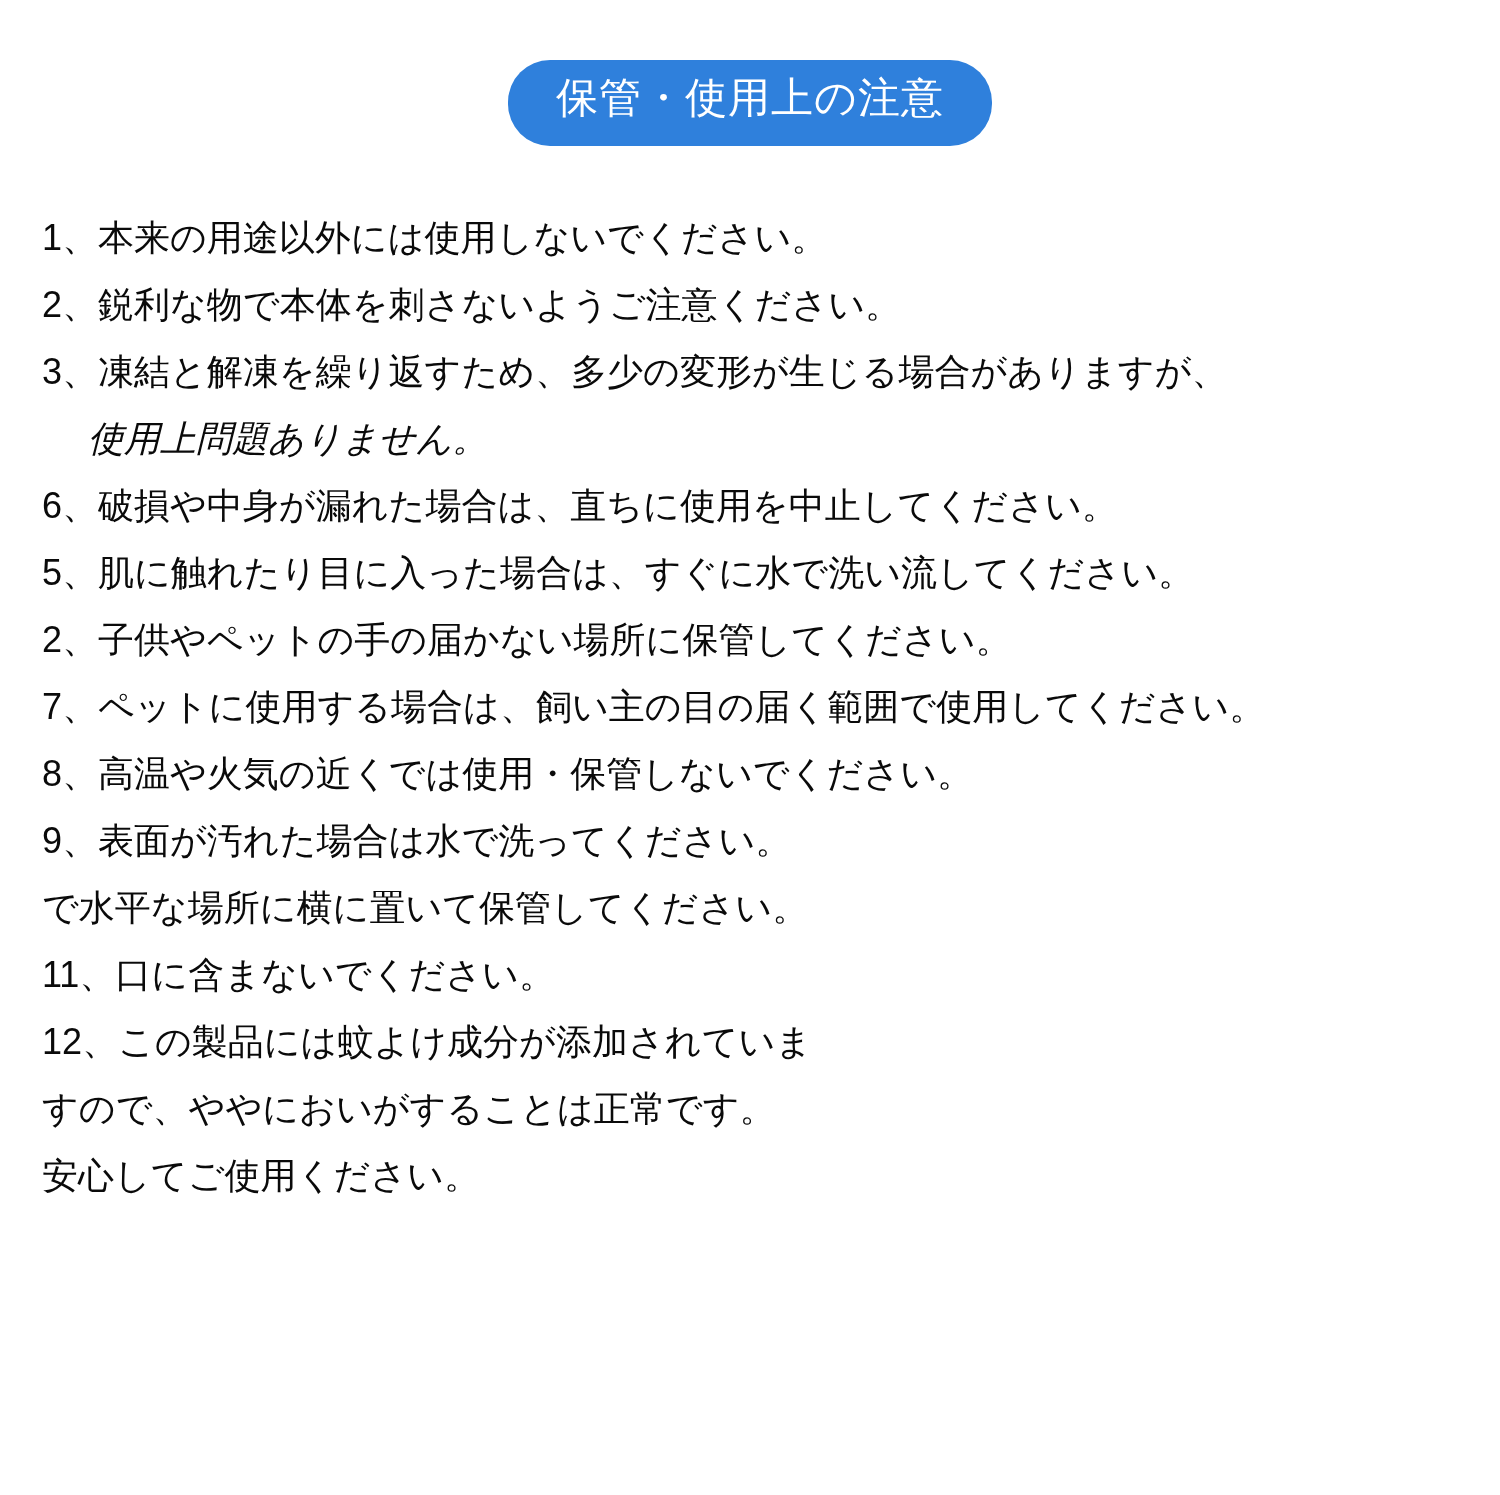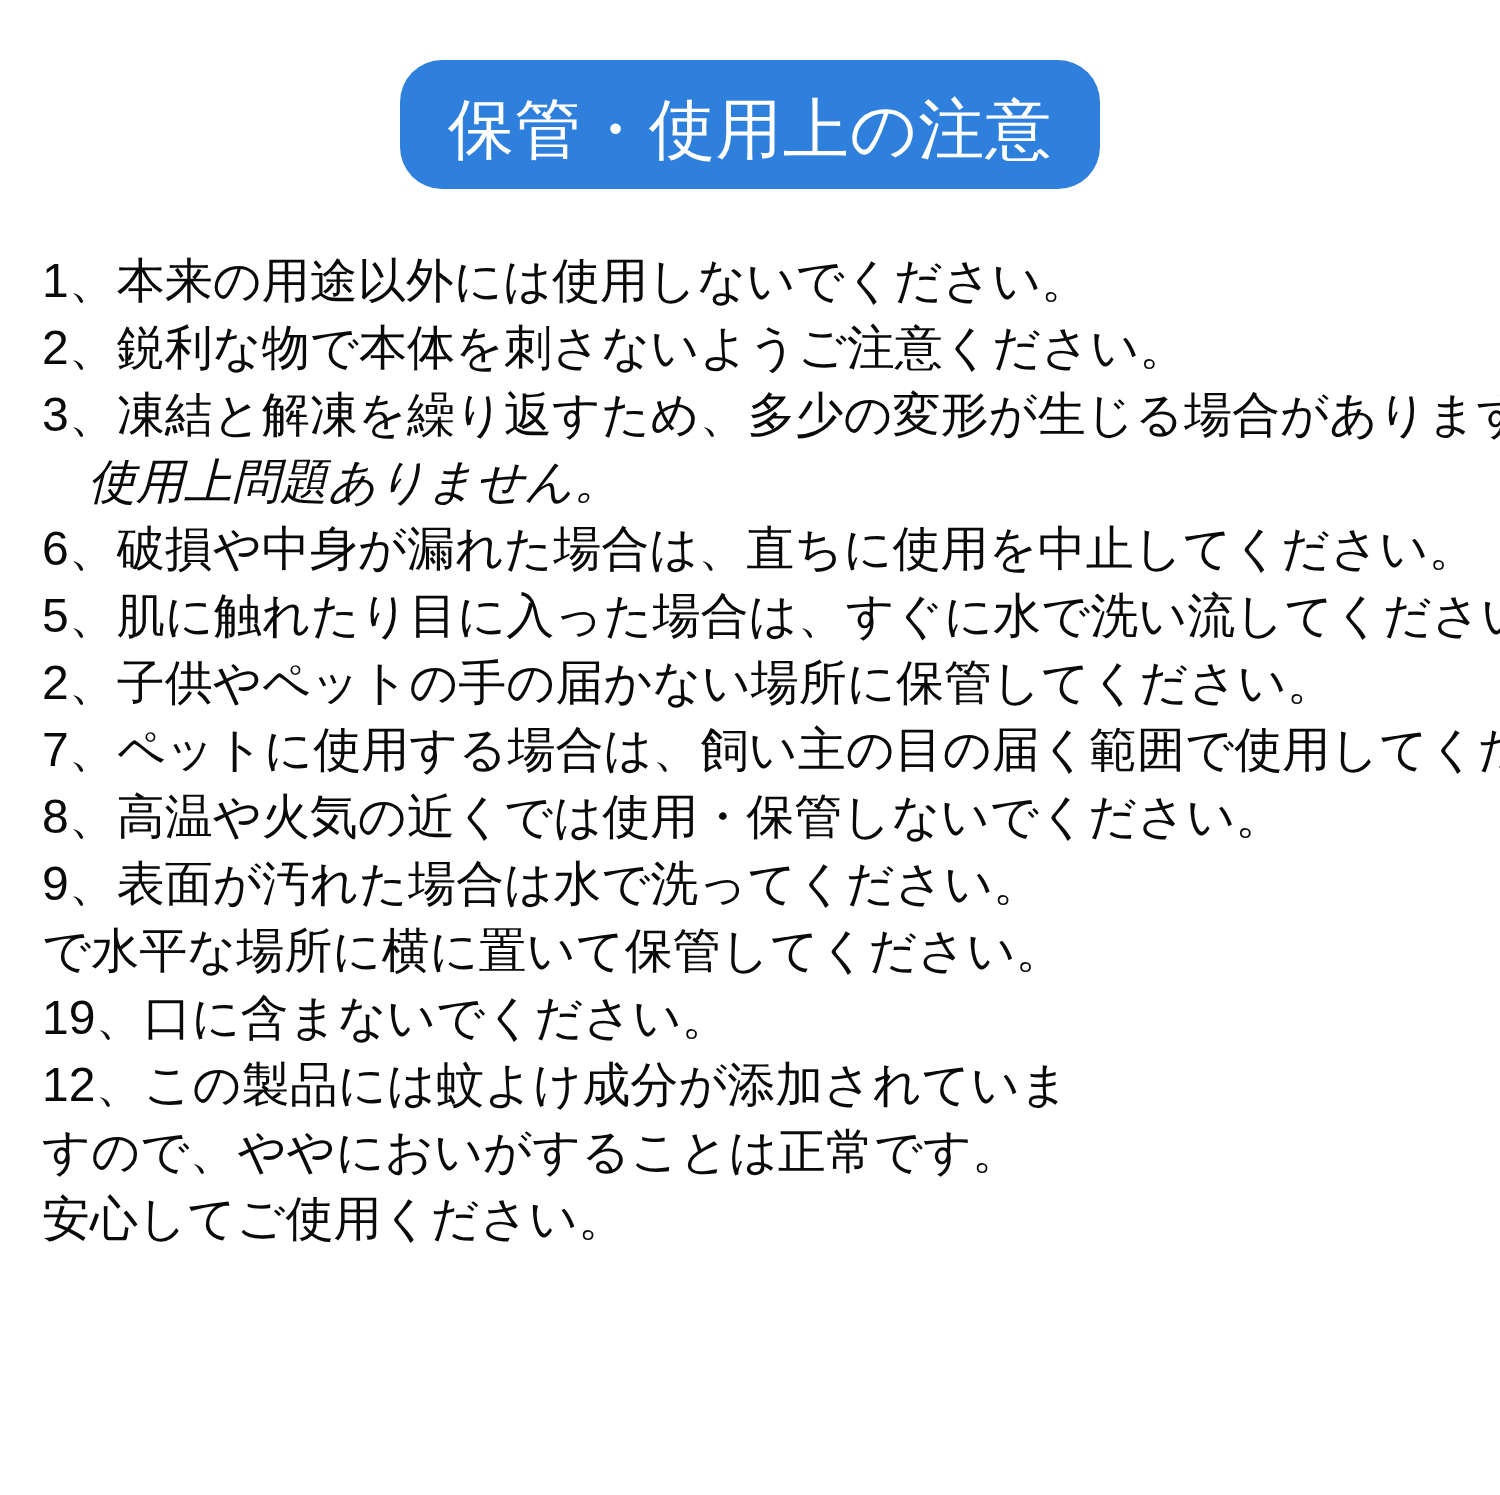--- a/index.html
+++ b/index.html
@@ -17,35 +17,35 @@
   .header-wrap {
     width: 100%;
     display: flex;
     justify-content: center;
     padding-top: 60px;
   }
   .title-pill {
     display: inline-block;
     background: #2F80DC;
     color: #ffffff;
-    font-size: 66px;
+    font-size: 42px;
     line-height: 1.0;
-    padding: 36px 48px 27px 48px;
+    padding: 17px 48px 27px 48px;
     border-radius: 42px;
     letter-spacing: 1px;
     white-space: nowrap;
     text-align: center;
   }
   .notice-list {
     margin-top: 58px;
     padding-left: 42px;
     padding-right: 20px;
   }
   .notice-line {
-    font-size: 48px;
+    font-size: 36px;
     line-height: 67px;
     color: #0a0a0a;
     white-space: nowrap;
     letter-spacing: 0px;
   }
   .notice-line.indent {
     padding-left: 46px;
     font-style: italic;
   }
 </style>
@@ -65,19 +65,19 @@
     <div class="notice-line">2、鋭利な物で本体を刺さないようご注意ください。</div>
     <div class="notice-line">3、凍結と解凍を繰り返すため、多少の変形が生じる場合がありますが、</div>
     <div class="notice-line indent">使用上問題ありません。</div>
     <div class="notice-line">6、破損や中身が漏れた場合は、直ちに使用を中止してください。</div>
     <div class="notice-line">5、肌に触れたり目に入った場合は、すぐに水で洗い流してください。</div>
     <div class="notice-line">2、子供やペットの手の届かない場所に保管してください。</div>
     <div class="notice-line">7、ペットに使用する場合は、飼い主の目の届く範囲で使用してください。</div>
     <div class="notice-line">8、高温や火気の近くでは使用・保管しないでください。</div>
     <div class="notice-line">9、表面が汚れた場合は水で洗ってください。</div>
     <div class="notice-line">で水平な場所に横に置いて保管してください。</div>
-    <div class="notice-line">19、口に含まないでください。</div>
+    <div class="notice-line">11、口に含まないでください。</div>
     <div class="notice-line">12、この製品には蚊よけ成分が添加されていま</div>
     <div class="notice-line">すので、ややにおいがすることは正常です。</div>
     <div class="notice-line">安心してご使用ください。</div>
   </div>
 
 </div>
 
 </body></html>

